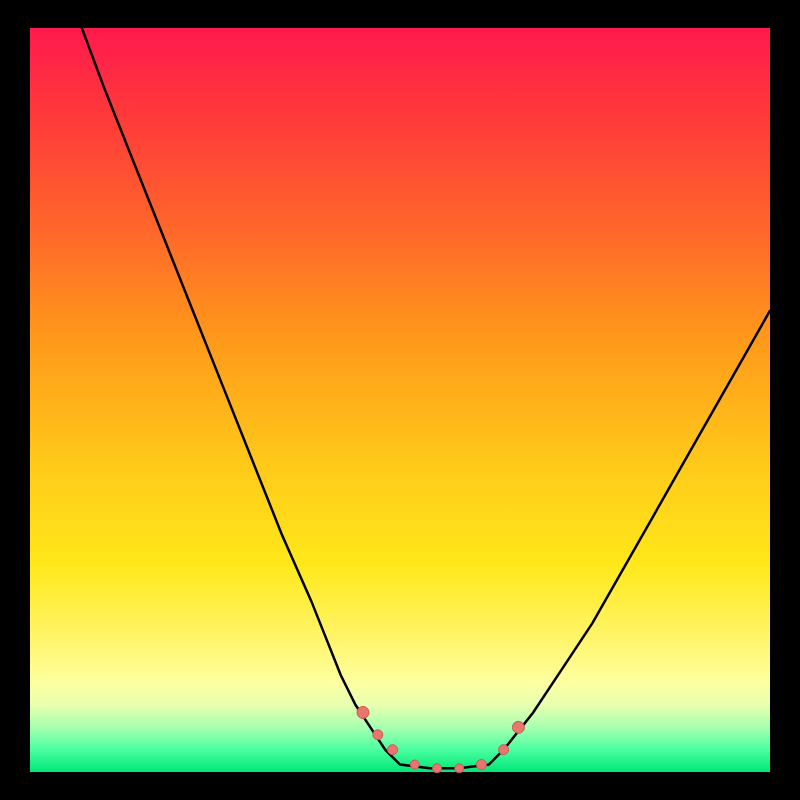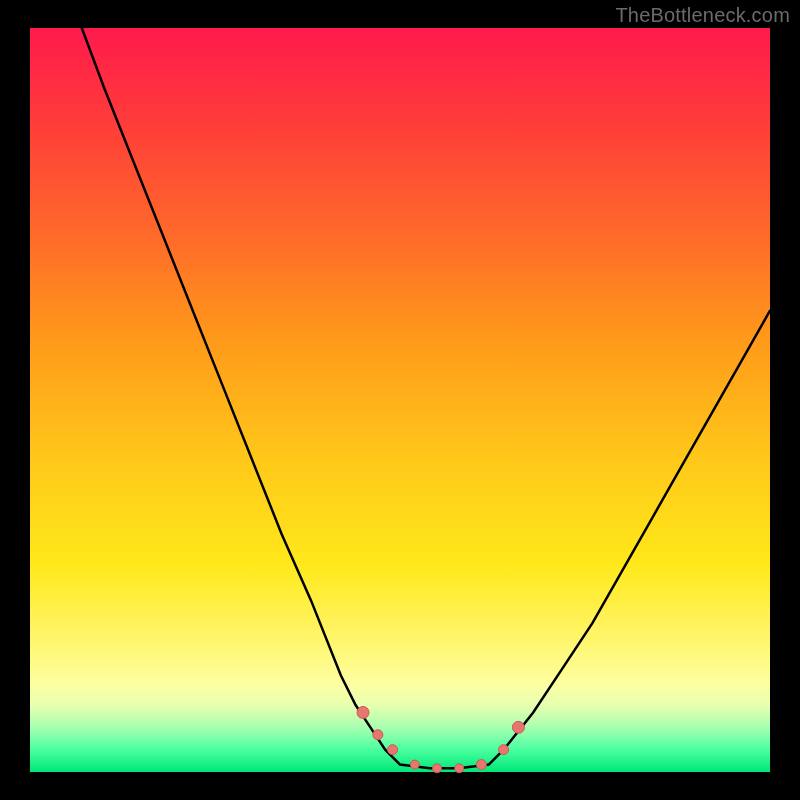--- a/index.html
+++ b/index.html
@@ -50,21 +50,20 @@
     pointer-events: none;
   }
 </style>
 </head>
 <body>
 
 <div class="frame">
 
   <div class="plot" id="plot" style="left: 30px; top: 28px; width: 740px; height: 744px;"></div>
 
-  <div class="watermark">TheBottleneck.com</div>
 
   <svg class="curve" id="curve-svg" width="800" height="800">
       <path d="M 81.80000000000001 28 L 104 87.51999999999997 L 133.60000000000002 161.92000000000004 L 163.2 236.32000000000002 L 192.8 310.72 L 222.4 385.12 L 252 459.52000000000004 L 281.6 533.92 L 311.2 600.88 L 340.8 675.28 L 355.6 705.0400000000001 L 370.40000000000003 727.36 L 385.2 749.68 L 400 764.56 L 400 764.56 L 429.6 768.28 L 459.2 768.28 L 488.8 764.56 L 488.8 764.56 L 503.6 749.68 L 533.2 712.48 L 562.8 667.84 L 592.4 623.2 L 622 571.12 L 651.6 519.04 L 681.2 466.96000000000004 L 710.8000000000001 414.88 L 740.4 362.79999999999995 L 770 310.72" fill="none" stroke="#000000" stroke-width="2.5" stroke-linecap="round"></path>
       <circle cx="363" cy="712.48" r="6" fill="#e8766f" stroke="#c75a56" stroke-width="1"></circle>
       <circle cx="377.79999999999995" cy="734.8" r="5" fill="#e8766f" stroke="#c75a56" stroke-width="1"></circle>
       <circle cx="392.59999999999997" cy="749.68" r="5" fill="#e8766f" stroke="#c75a56" stroke-width="1"></circle>
       <circle cx="414.8" cy="764.56" r="4.5" fill="#e8766f" stroke="#c75a56" stroke-width="1"></circle>
       <circle cx="437.00000000000006" cy="768.28" r="4.5" fill="#e8766f" stroke="#c75a56" stroke-width="1"></circle>
       <circle cx="459.2" cy="768.28" r="4.5" fill="#e8766f" stroke="#c75a56" stroke-width="1"></circle>
       <circle cx="481.4" cy="764.56" r="5" fill="#e8766f" stroke="#c75a56" stroke-width="1"></circle>

